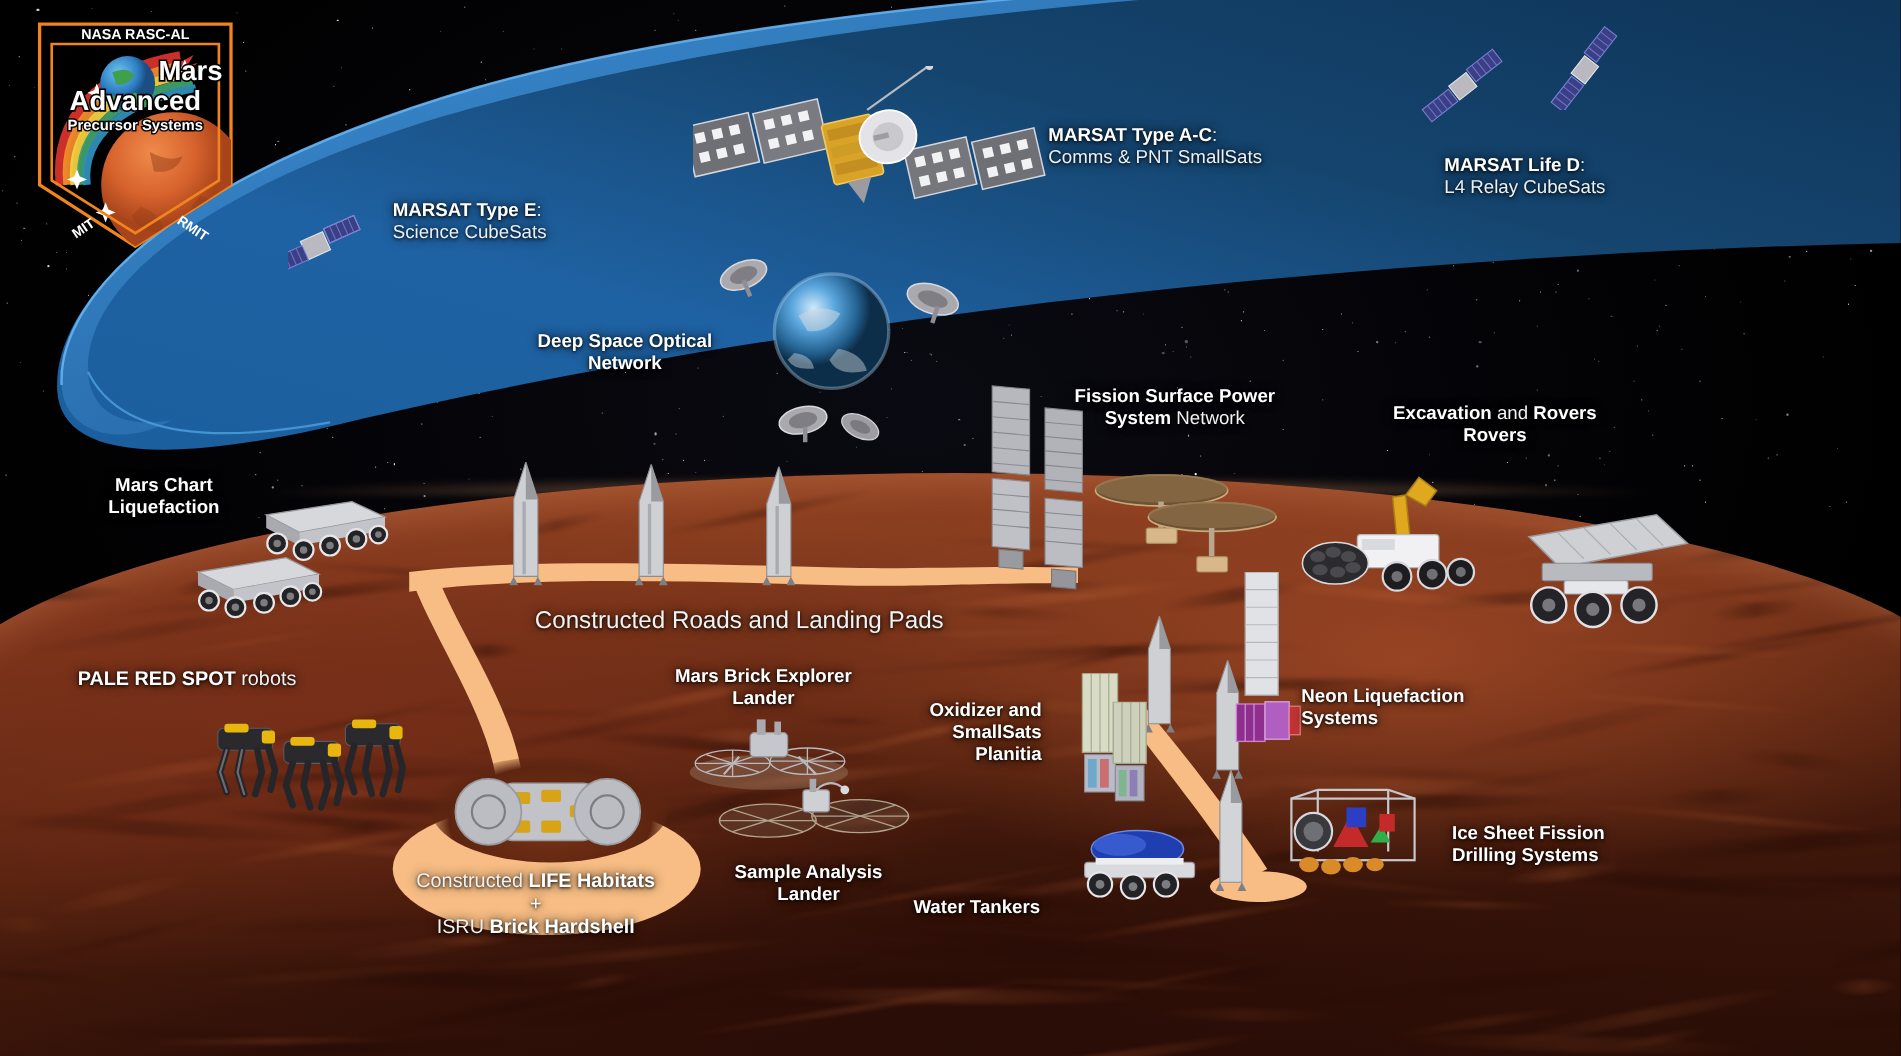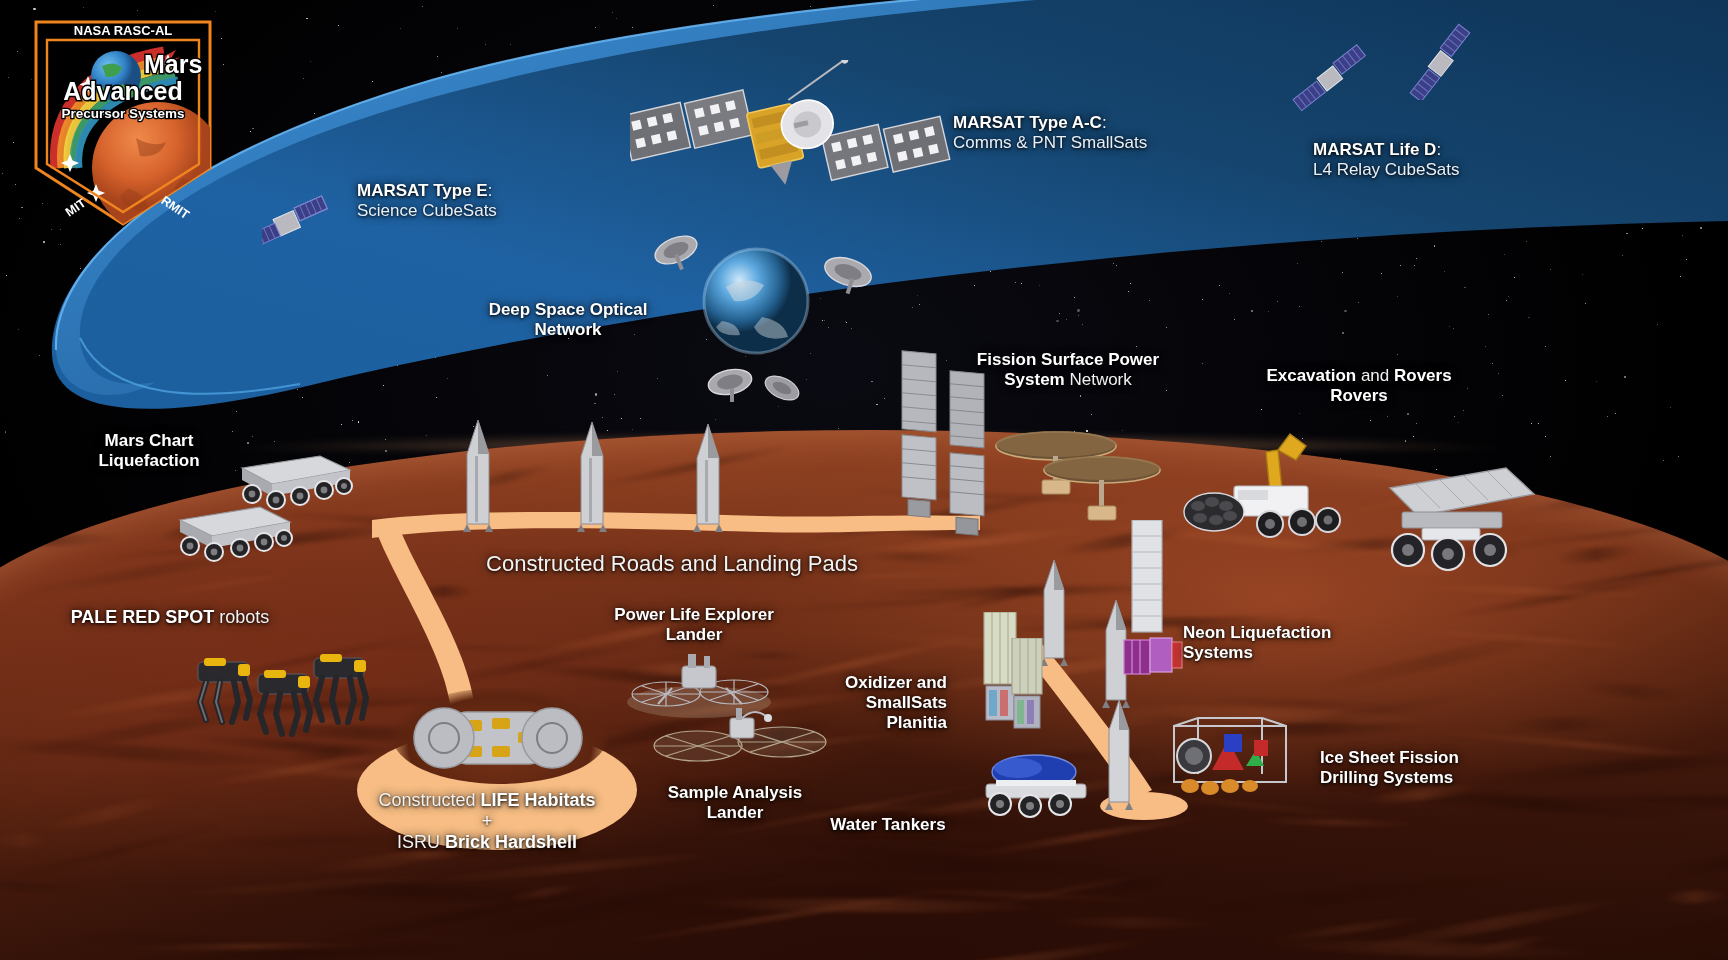--- a/index.html
+++ b/index.html
@@ -1449,28 +1449,28 @@
         <div><b>Mars Chart</b></div>
         <div><b>Liquefaction</b></div>
       </div>
       <div class="lbl ctr" style="left: 672px; top: 551px; font-size: 22px; transform: translateX(-50%);">
         <div class="thin">Constructed Roads and Landing Pads</div>
       </div>
       <div class="lbl ctr" style="left: 170px; top: 607px; font-size: 18px; transform: translateX(-50%);">
         <div><b>PALE RED SPOT</b><span class="thin"> robots</span></div>
       </div>
       <div class="lbl ctr" style="left: 694px; top: 605px; font-size: 17px; transform: translateX(-50%);">
-        <div><b>Power Life Explorer</b></div>
+        <div><b>Mars Brick Explorer</b></div>
         <div><b>Lander</b></div>
       </div>
       <div class="lbl lft" style="left: 1183px; top: 623px; font-size: 17px;">
         <div><b>Neon Liquefaction</b></div>
         <div><b>Systems</b></div>
       </div>
-      <div class="lbl rgt" style="left: 947px; top: 673px; font-size: 17px; transform: translateX(-100%);">
+      <div class="lbl rgt" style="left: 947px; top: 636px; font-size: 17px; transform: translateX(-100%);">
         <div><b>Oxidizer and</b></div>
         <div><b>SmallSats</b></div>
         <div><b>Planitia</b></div>
       </div>
       <div class="lbl lft" style="left: 1320px; top: 748px; font-size: 17px;">
         <div><b>Ice Sheet Fission</b></div>
         <div><b>Drilling Systems</b></div>
       </div>
       <div class="lbl ctr" style="left: 735px; top: 783px; font-size: 17px; transform: translateX(-50%);">
         <div><b>Sample Analysis</b></div>

